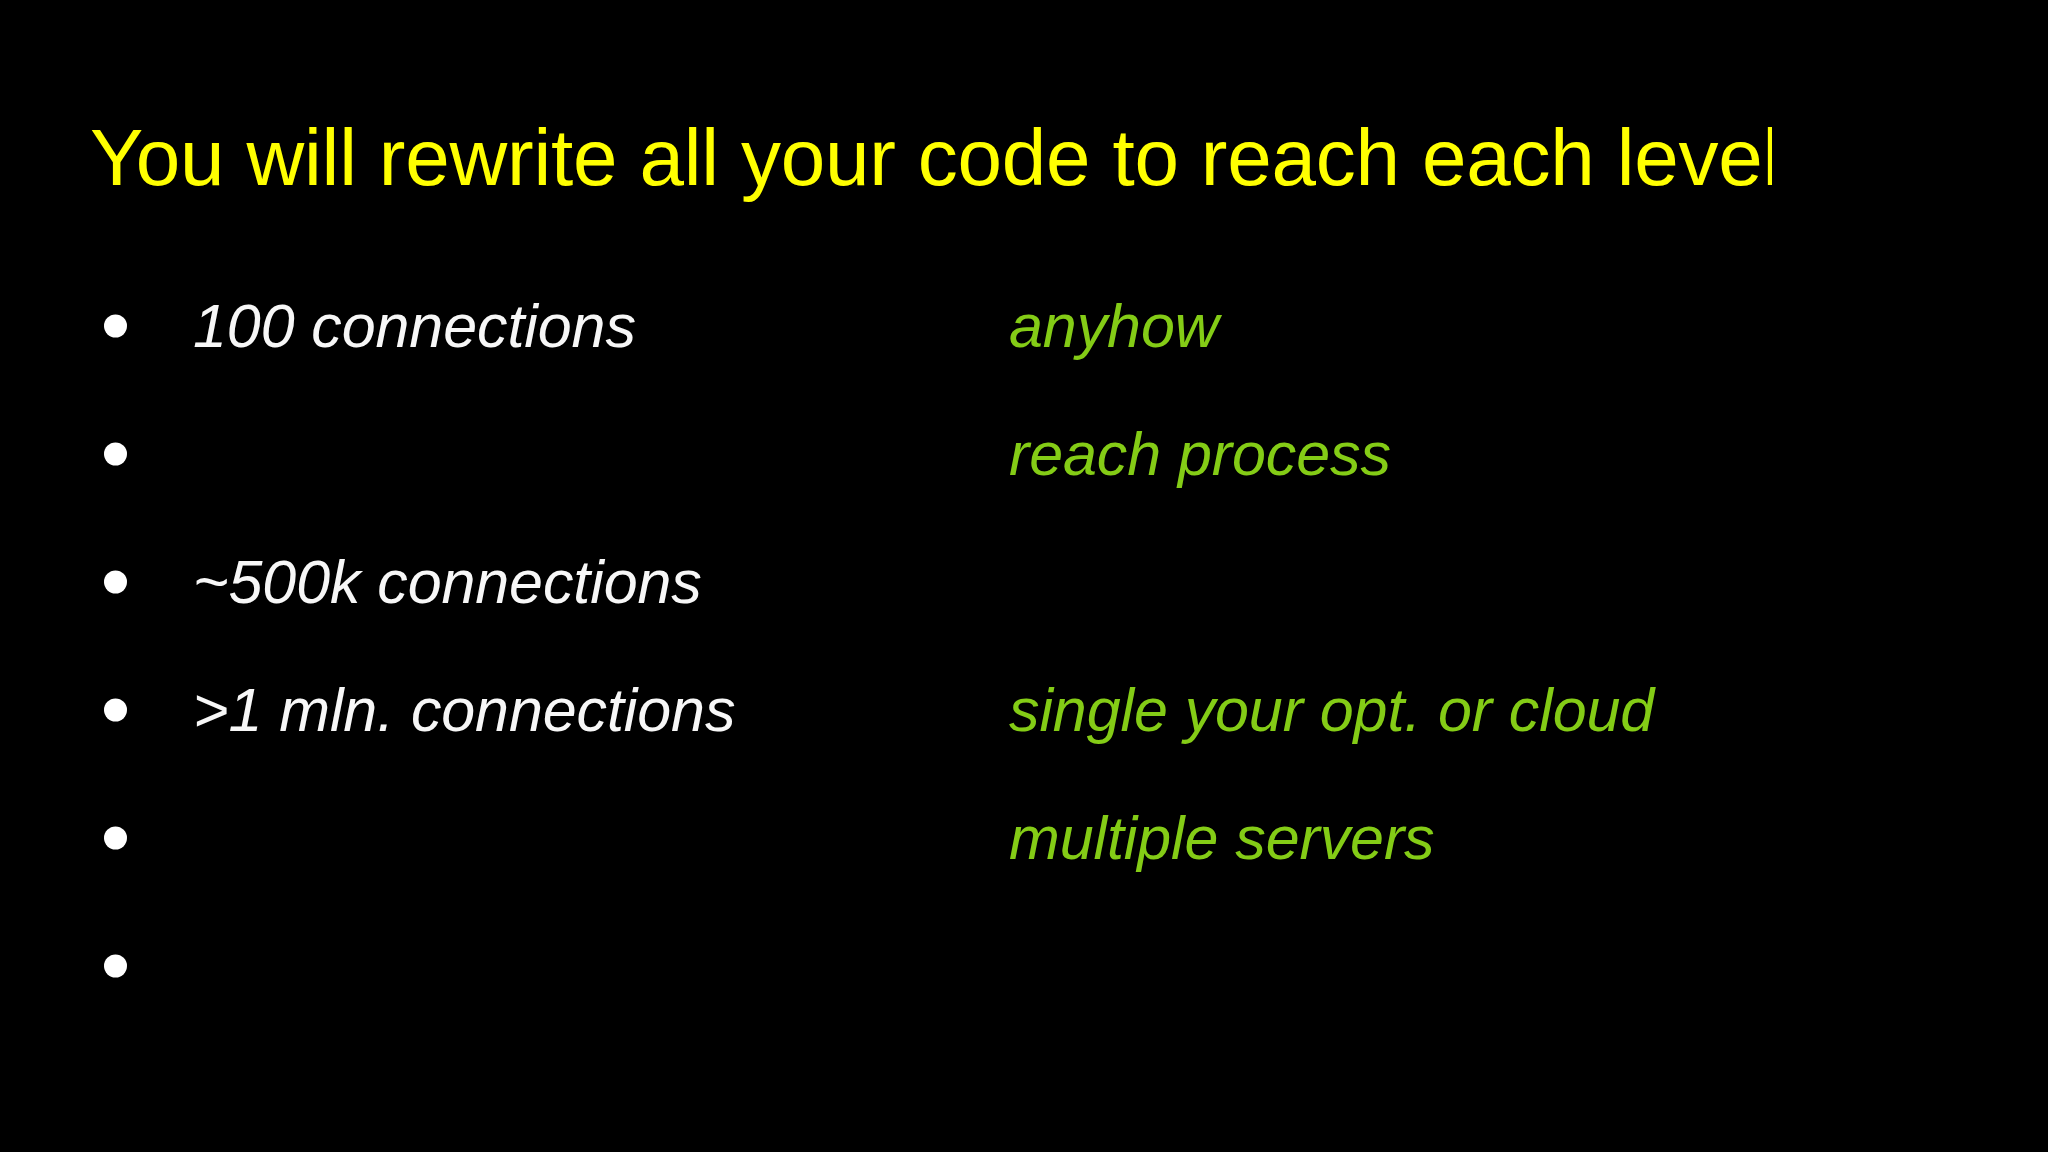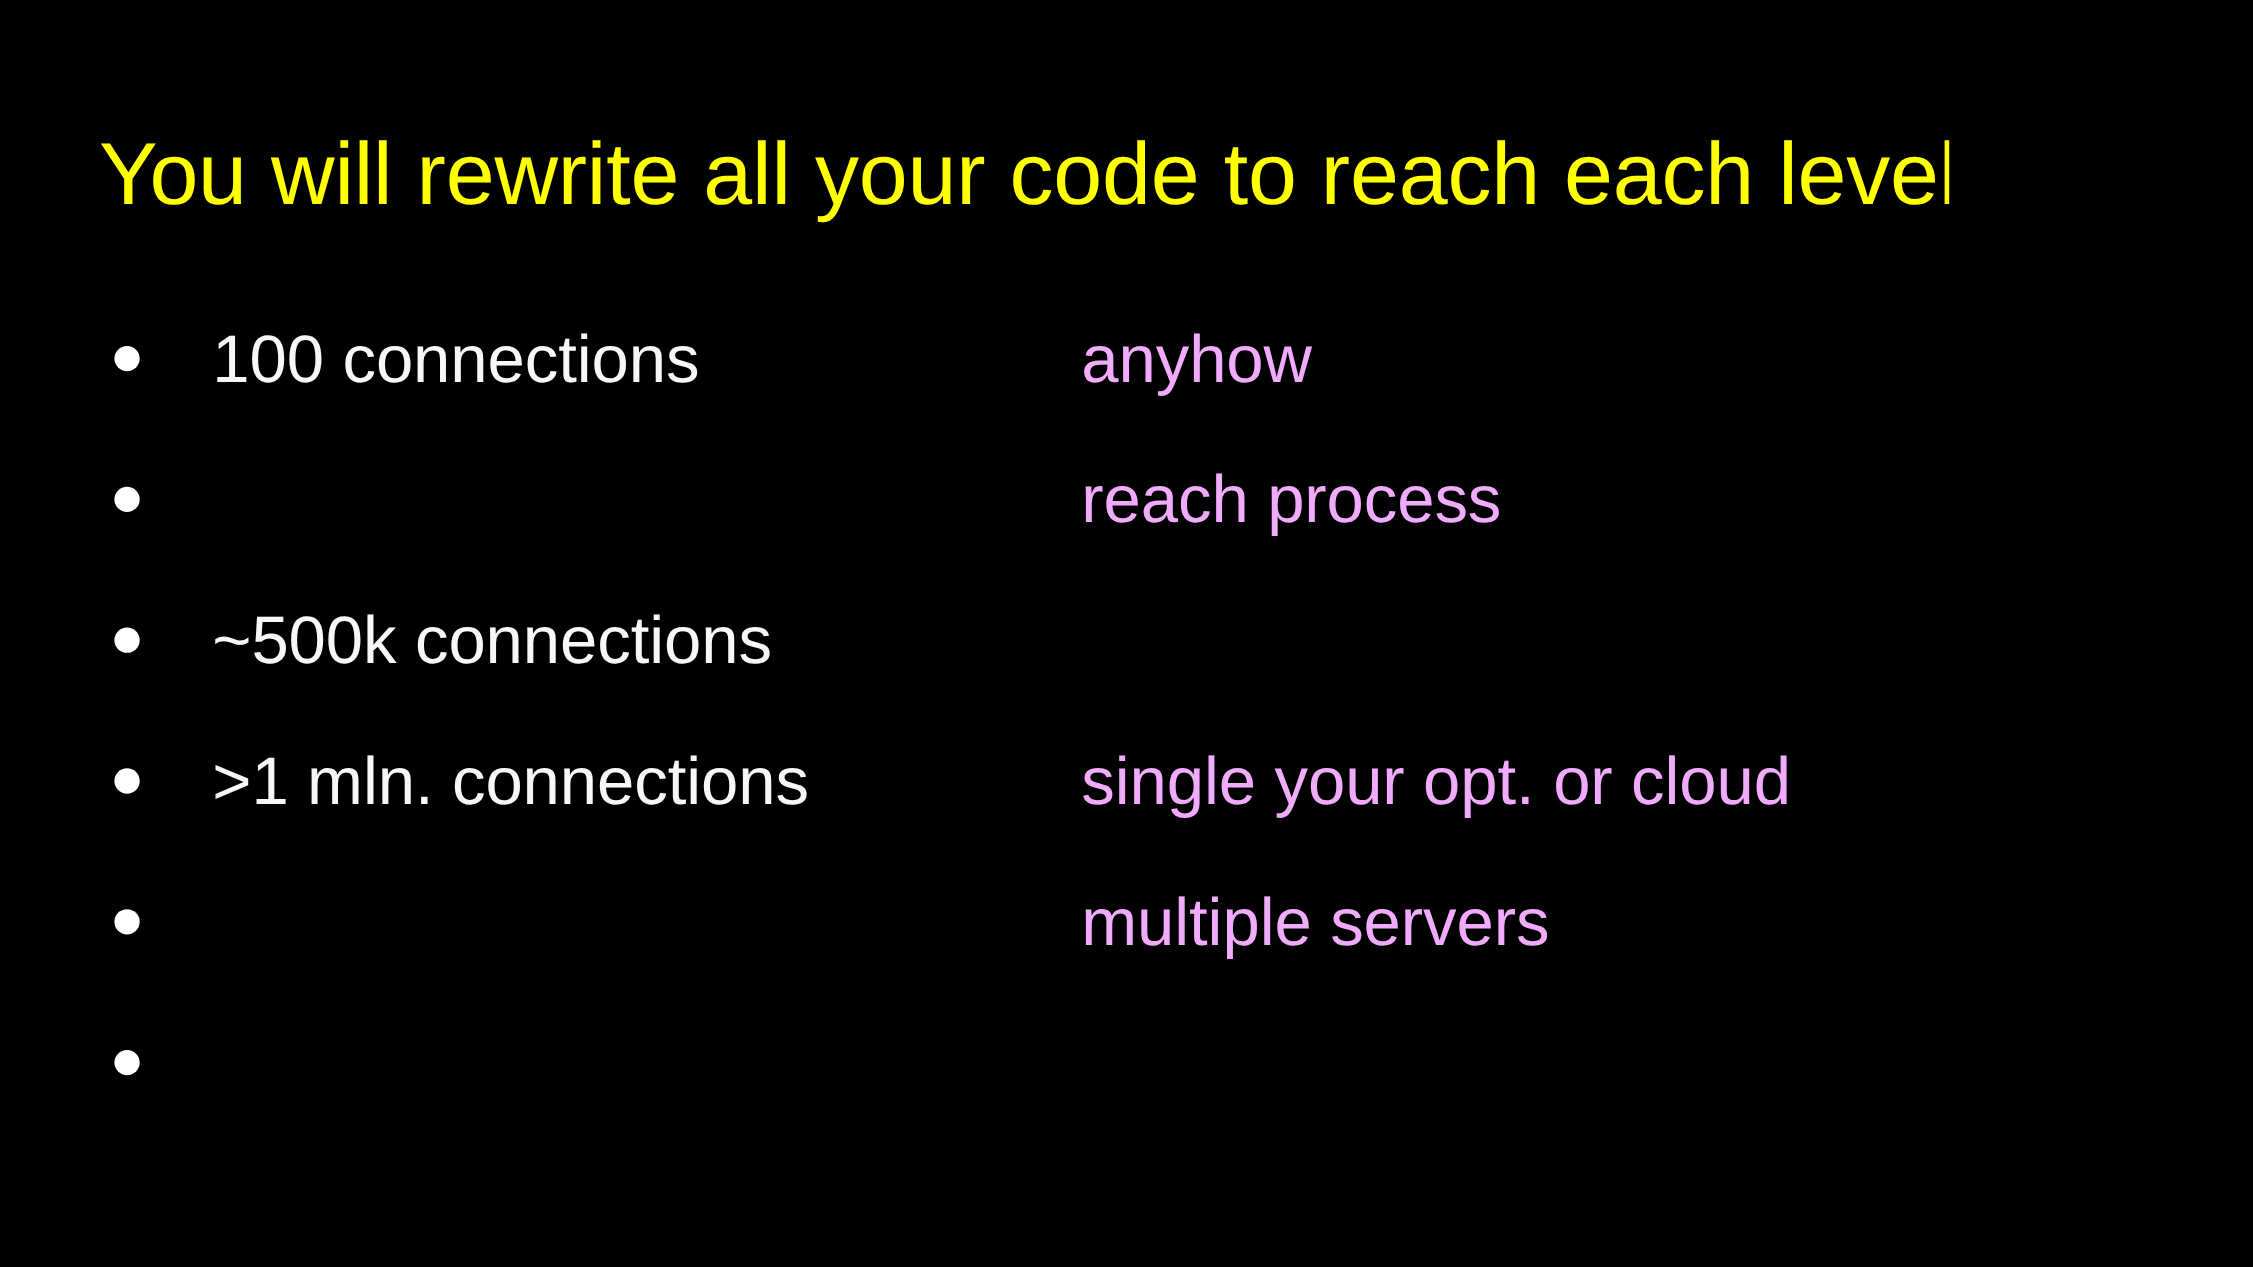--- a/index.html
+++ b/index.html
@@ -32,20 +32,21 @@
     position: absolute;
     left: 0;
     top: 262px;
     width: 2048px;
   }
   .bullet-row {
     position: relative;
     height: 128px;
     display: flex;
     align-items: center;
+    font-style: italic;
   }
   .bullet-marker {
     position: absolute;
     left: 104px;
     top: 50%;
     transform: translateY(-50%);
     width: 23px;
     height: 23px;
     border-radius: 50%;
     background: #ffffff;
@@ -57,27 +58,27 @@
     transform: translateY(-50%);
     font-size: 61px;
     line-height: 1.05;
     font-weight: 400;
     color: #f7f7f7;
     white-space: nowrap;
     letter-spacing: -0.1px;
   }
   .bullet-secondary {
     position: absolute;
-    left: 983px;
+    left: 1009px;
     top: 50%;
     transform: translateY(-50%);
     font-size: 61px;
     line-height: 1.05;
     font-weight: 400;
-    color: #f0abfc;
+    color: #84cc16;
     white-space: nowrap;
     letter-spacing: -0.1px;
   }
 </style>
 </head>
 <body>
 
 <div class="slide">
 
   <div class="slide-title">You will rewrite all your code to reach each level</div>

